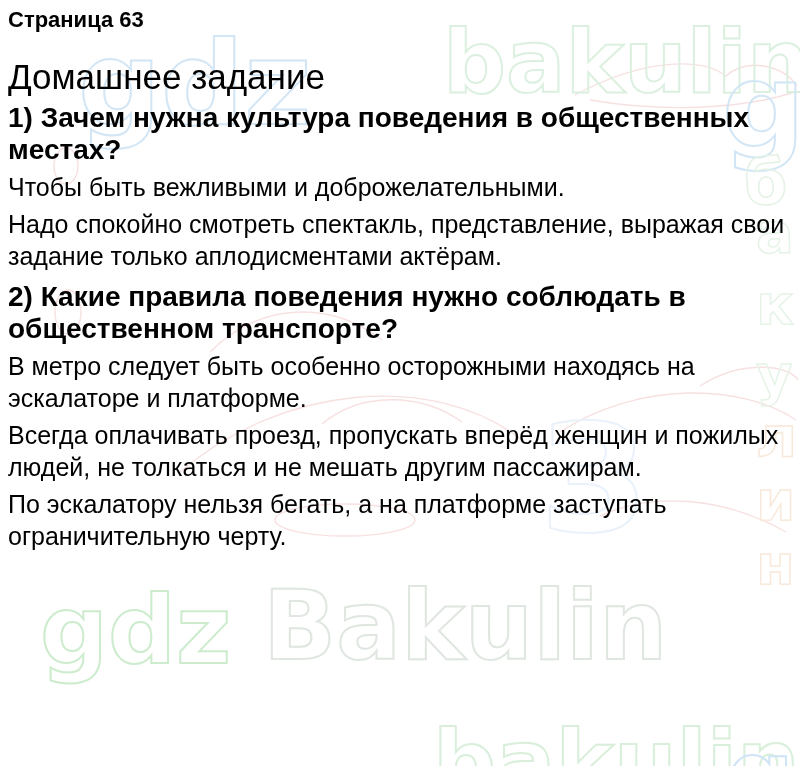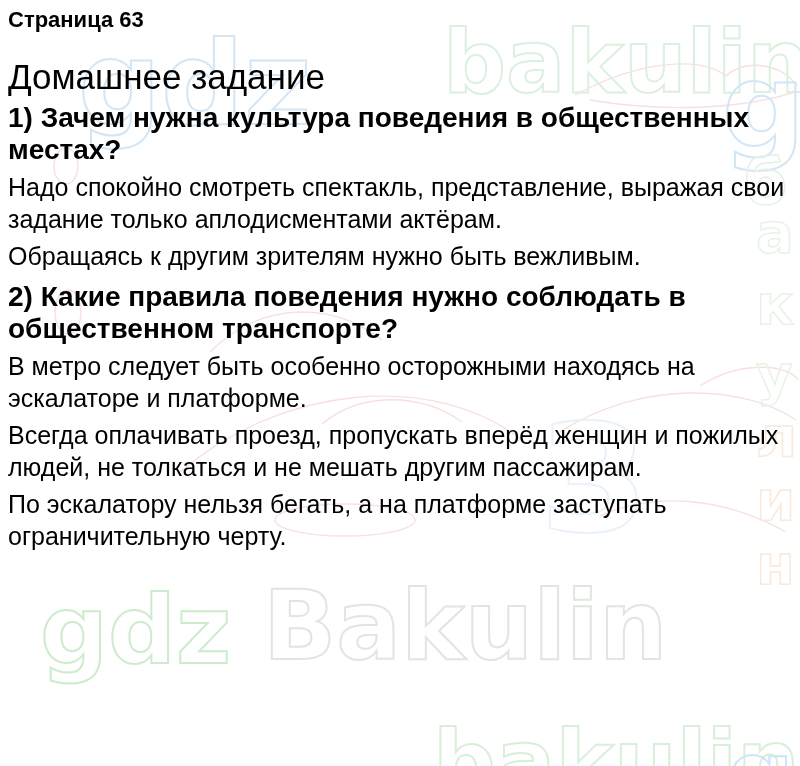--- a/index.html
+++ b/index.html
@@ -102,21 +102,21 @@
 <div class="wm wm-gdz-bot">gdz</div>
 <div class="wm wm-bakulin-mid">Bakulin</div>
 <div class="wm wm-bakulin-bot">bakulin</div>
 <div class="wm wm-g-br">gd</div>
 
 <div class="content">
   <h1 class="page-title">Страница 63</h1>
   <h2 class="section-heading">Домашнее задание</h2>
 
   <h3 class="question">1) Зачем нужна культура поведения в общественных местах?</h3>
+  <p class="answer">Чтобы быть вежливыми и доброжелательными.</p>
 
   <p class="answer">Надо спокойно смотреть спектакль, представление, выражая свои задание только аплодисментами актёрам.</p>
-  <p class="answer">Обращаясь к другим зрителям нужно быть вежливым.</p>
 
   <h3 class="question">2) Какие правила поведения нужно соблюдать в общественном транспорте?</h3>
   <p class="answer">В метро следует быть особенно осторожными находясь на эскалаторе и платформе.</p>
   <p class="answer">Всегда оплачивать проезд, пропускать вперёд женщин и пожилых людей, не толкаться и не мешать другим пассажирам.</p>
   <p class="answer">По эскалатору нельзя бегать, а на платформе заступать ограничительную черту.</p>
 </div>
 
 </body></html>

